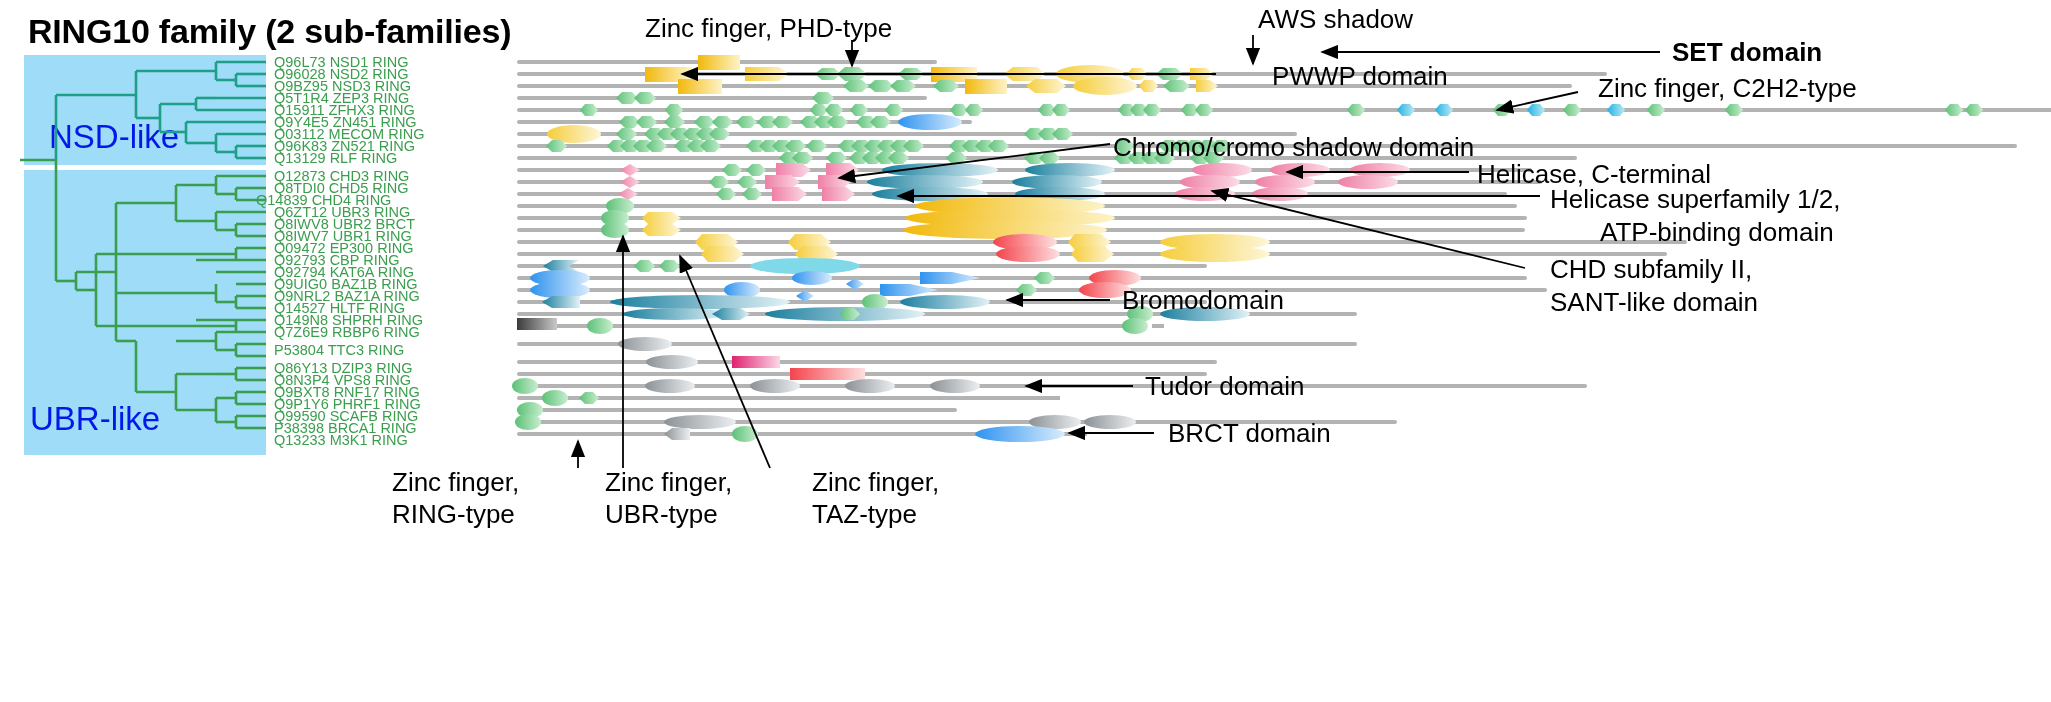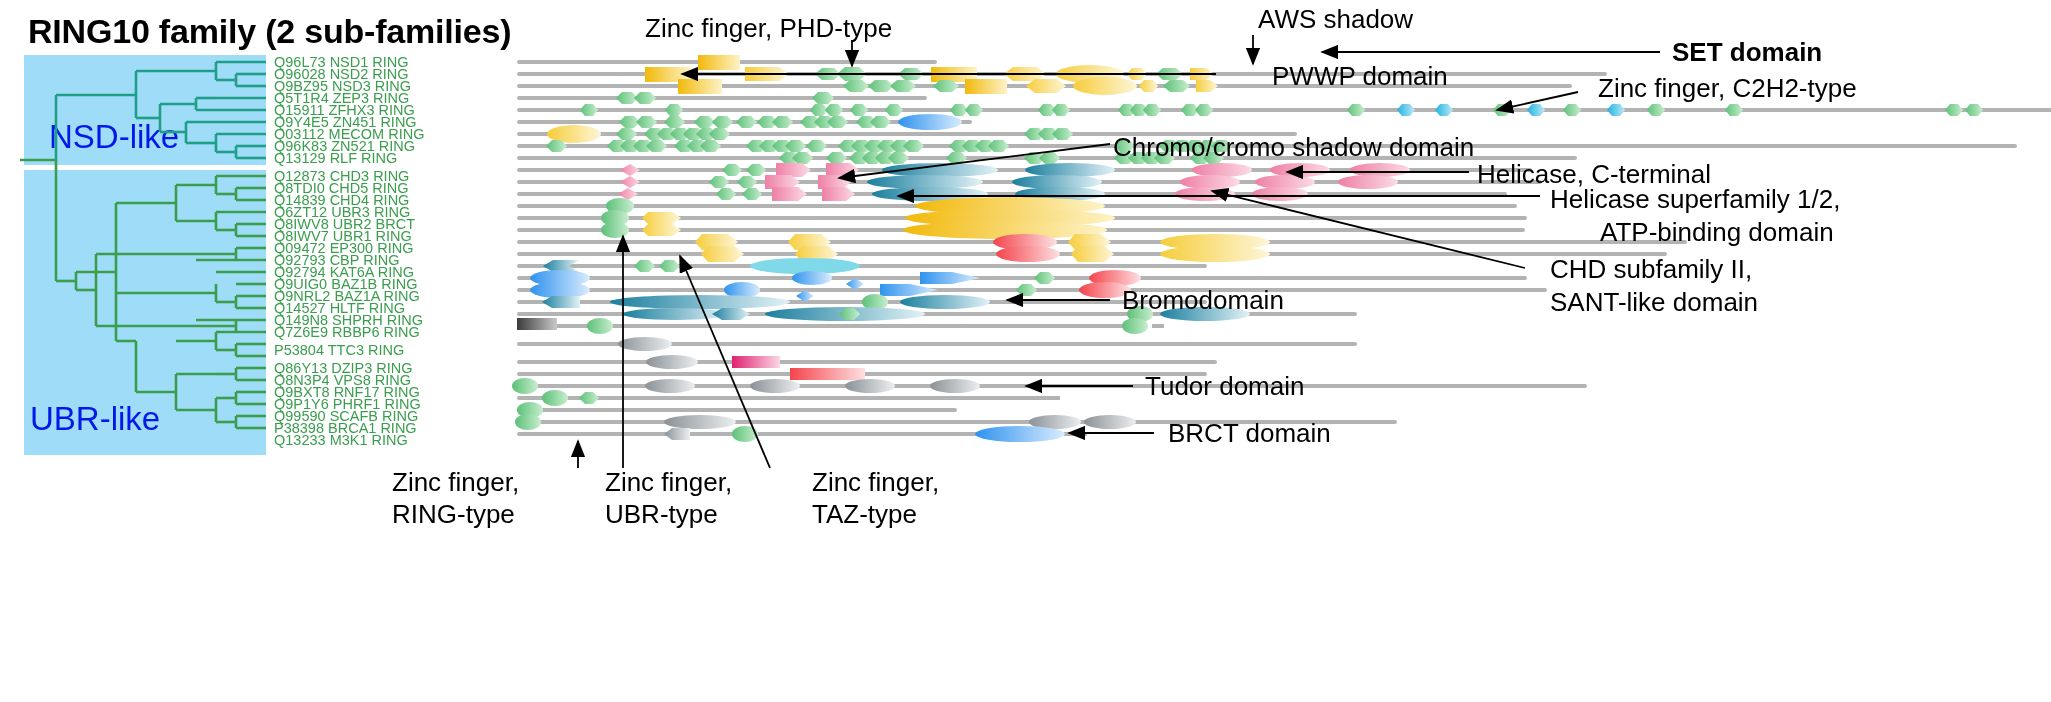--- a/index.html
+++ b/index.html
@@ -153,21 +153,21 @@
     <div class="prot-label" style="left:274px;top:67px;">O96028 NSD2 RING</div>
     <div class="prot-label" style="left:274px;top:79px;">Q9BZ95 NSD3 RING</div>
     <div class="prot-label" style="left:274px;top:91px;">Q5T1R4 ZEP3 RING</div>
     <div class="prot-label" style="left:274px;top:103px;">Q15911 ZFHX3 RING</div>
     <div class="prot-label" style="left:274px;top:115px;">Q9Y4E5 ZN451 RING</div>
     <div class="prot-label" style="left:274px;top:127px;">Q03112 MECOM RING</div>
     <div class="prot-label" style="left:274px;top:139px;">Q96K83 ZN521 RING</div>
     <div class="prot-label" style="left:274px;top:151px;">Q13129 RLF RING</div>
     <div class="prot-label" style="left:274px;top:169px;">Q12873 CHD3 RING</div>
     <div class="prot-label" style="left:274px;top:181px;">Q8TDI0 CHD5 RING</div>
-    <div class="prot-label" style="left:274px;top:193px;">Q14839 CHD4 RING</div>
+    <div class="prot-label" style="left:256px;top:193px;">Q14839 CHD4 RING</div>
     <div class="prot-label" style="left:274px;top:205px;">Q6ZT12 UBR3 RING</div>
     <div class="prot-label" style="left:274px;top:217px;">Q8IWV8 UBR2 BRCT</div>
     <div class="prot-label" style="left:274px;top:229px;">Q8IWV7 UBR1 RING</div>
     <div class="prot-label" style="left:274px;top:241px;">Q09472 EP300 RING</div>
     <div class="prot-label" style="left:274px;top:253px;">Q92793 CBP RING</div>
     <div class="prot-label" style="left:274px;top:265px;">Q92794 KAT6A RING</div>
     <div class="prot-label" style="left:274px;top:277px;">Q9UIG0 BAZ1B RING</div>
     <div class="prot-label" style="left:274px;top:289px;">Q9NRL2 BAZ1A RING</div>
     <div class="prot-label" style="left:274px;top:301px;">Q14527 HLTF RING</div>
     <div class="prot-label" style="left:274px;top:313px;">Q149N8 SHPRH RING</div>

